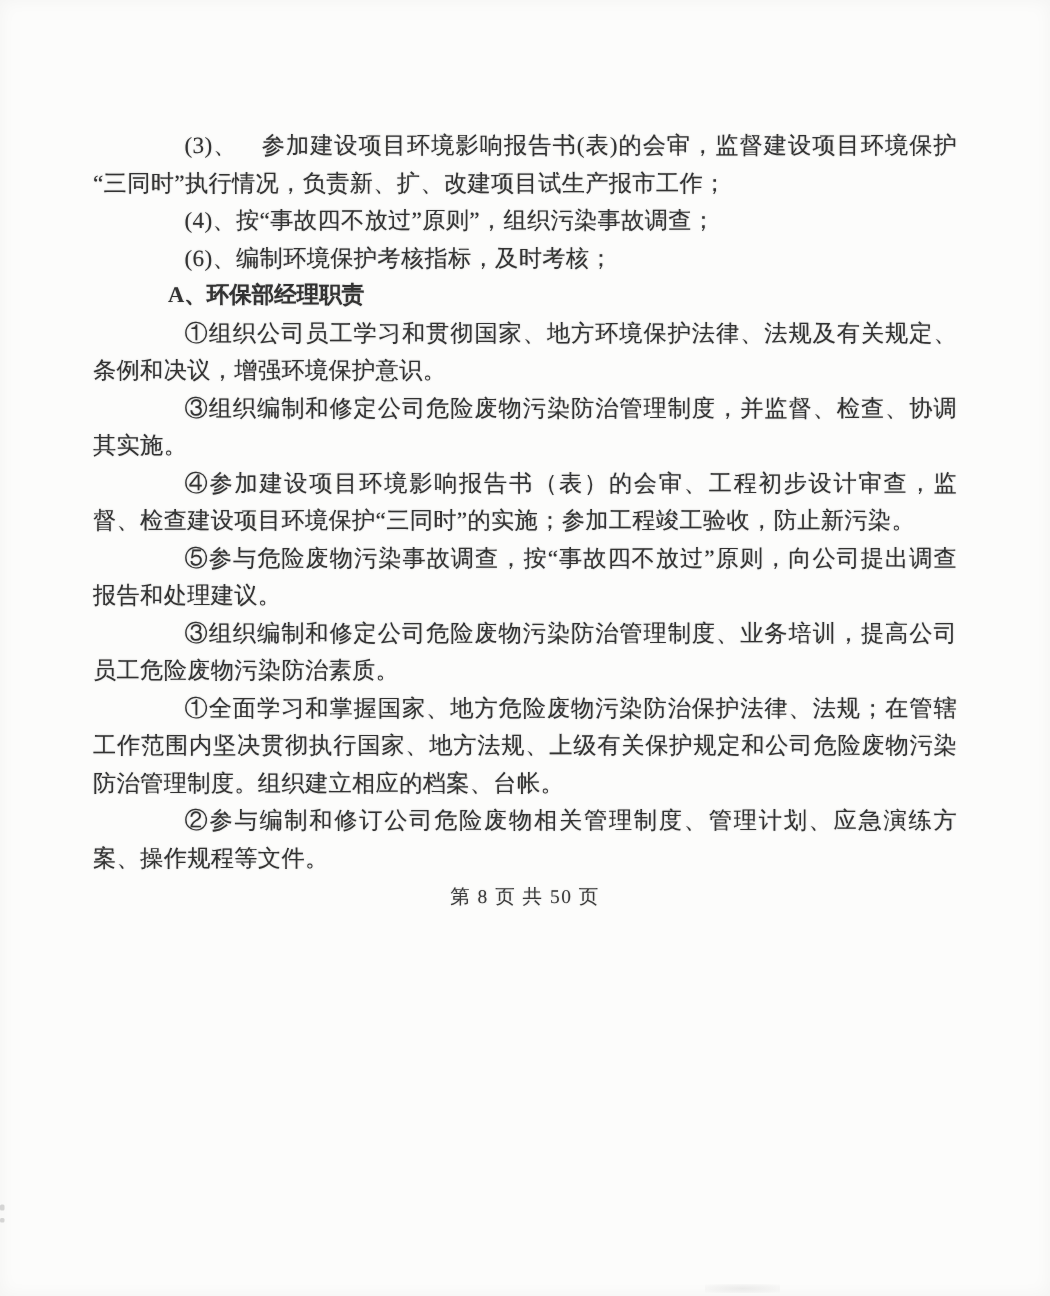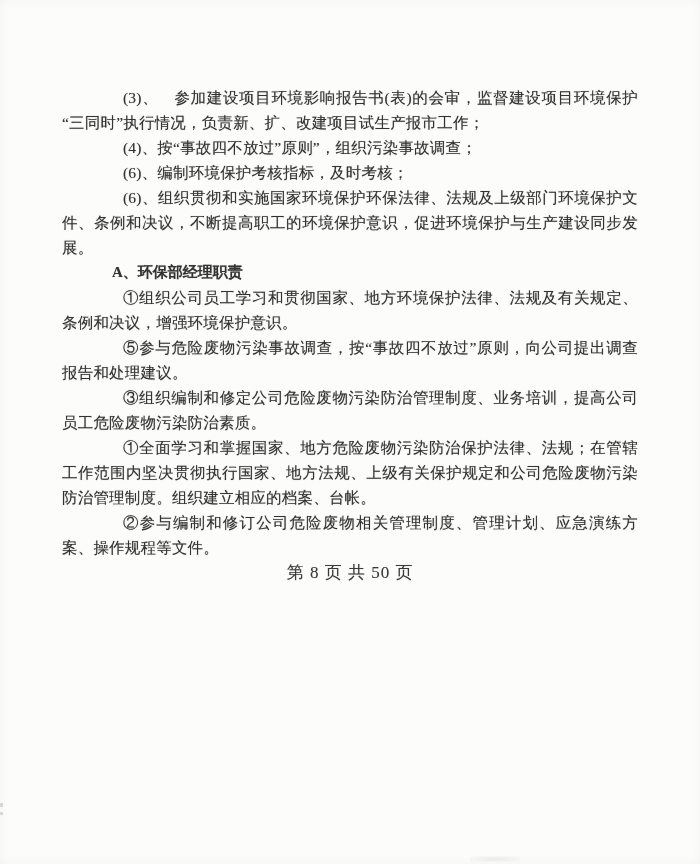--- a/index.html
+++ b/index.html
@@ -32,21 +32,21 @@
     margin: 0;
     font-size: 15px;
     line-height: 25px;
     font-weight: bold;
     text-align: left;
     text-indent: 50px;
     text-shadow: 0 0 1px rgba(60,60,60,0.4);
   }
   p.footer {
     margin: 0;
-    font-size: 17px;
+    font-size: 13px;
     line-height: 25px;
     text-align: center;
     text-indent: 0;
     letter-spacing: 1px;
     color: #3a3a3a;
     text-shadow: 0 0 1px rgba(60,60,60,0.35);
   }
   .mt0  { margin-top: 0; }
   .mt1  { margin-top: 1px; }
   .mt2  { margin-top: 2px; }
@@ -75,25 +75,26 @@
   }
 </style>
 </head>
 <body>
 
 <div class="page">
   <div class="content">
     <p class="para mt0">(3)、　参加建设项目环境影响报告书(表)的会审，监督建设项目环境保护“三同时”执行情况，负责新、扩、改建项目试生产报市工作；</p>
     <p class="para mt7">(4)、按“事故四不放过”原则”，组织污染事故调查；</p>
     <p class="para mt0">(6)、编制环境保护考核指标，及时考核；</p>
-    <p class="para mt1">(6)、组织贯彻和实施国家环境保护环保法律、法规及上级部门环境保护文件、条例和决议，不断提高职工的环境保护意识，促进环境保护与生产建设同步发展。</p>
 
     <p class="heading mt32">A、环保部经理职责</p>
 
     <p class="para mt2">①组织公司员工学习和贯彻国家、地方环境保护法律、法规及有关规定、条例和决议，增强环境保护意识。</p>
+    <p class="para mt4">③组织编制和修定公司危险废物污染防治管理制度，并监督、检查、协调其实施。</p>
+    <p class="para mt3">④参加建设项目环境影响报告书（表）的会审、工程初步设计审查，监督、检查建设项目环境保护“三同时”的实施；参加工程竣工验收，防止新污染。</p>
     <p class="para mt7">⑤参与危险废物污染事故调查，按“事故四不放过”原则，向公司提出调查报告和处理建议。</p>
     <p class="para mt0">③组织编制和修定公司危险废物污染防治管理制度、业务培训，提高公司员工危险废物污染防治素质。</p>
 
 
     <p class="para mt10">①全面学习和掌握国家、地方危险废物污染防治保护法律、法规；在管辖工作范围内坚决贯彻执行国家、地方法规、上级有关保护规定和公司危险废物污染防治管理制度。组织建立相应的档案、台帐。</p>
     <p class="para mt5">②参与编制和修订公司危险废物相关管理制度、管理计划、应急演练方案、操作规程等文件。</p>
 
     <p class="footer mt15">第 8 页 共 50 页</p>
   </div>
 

